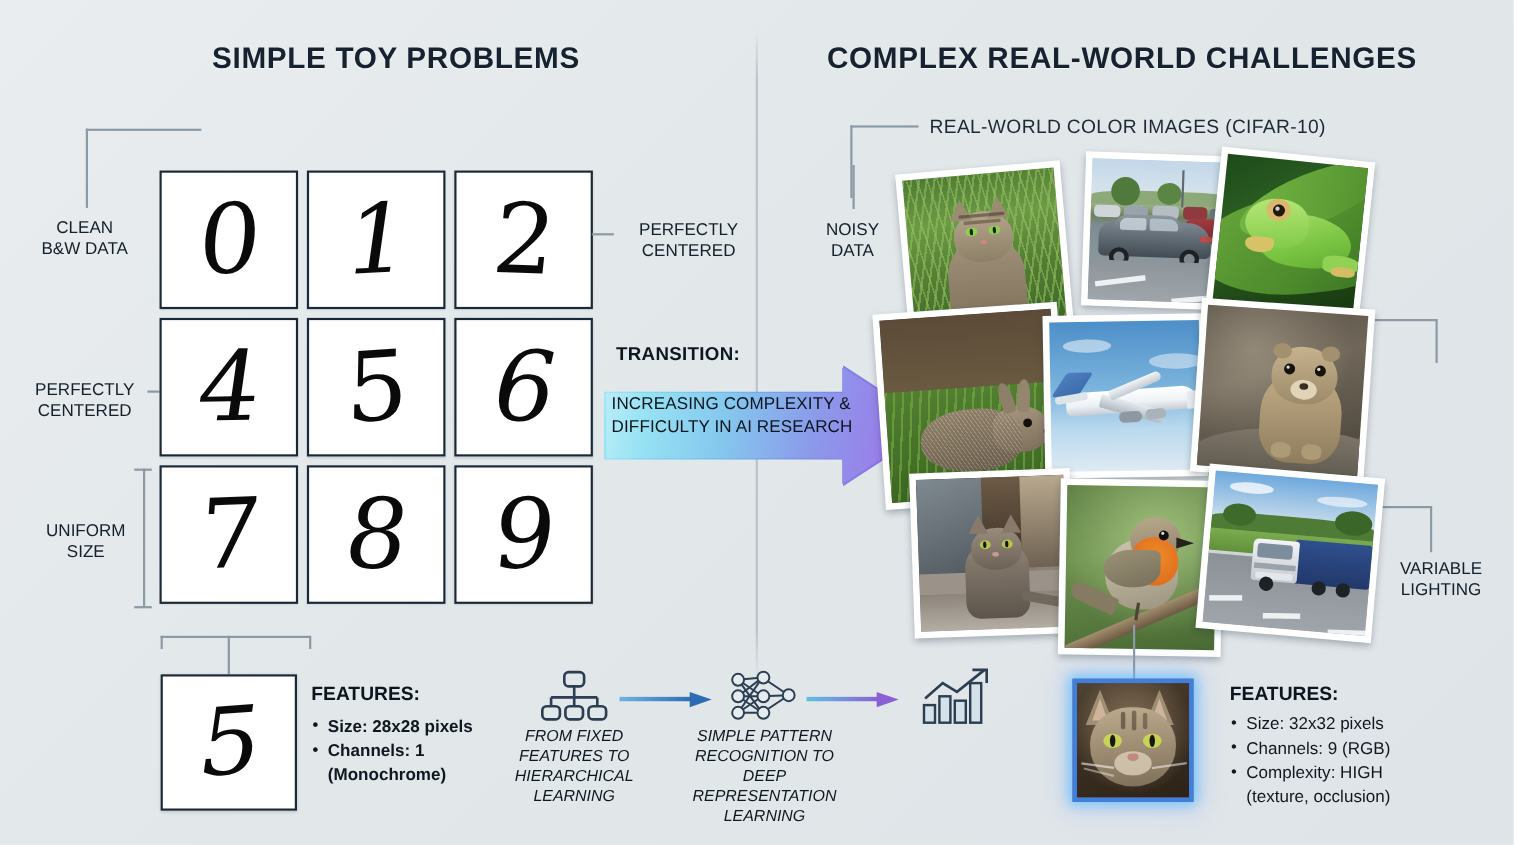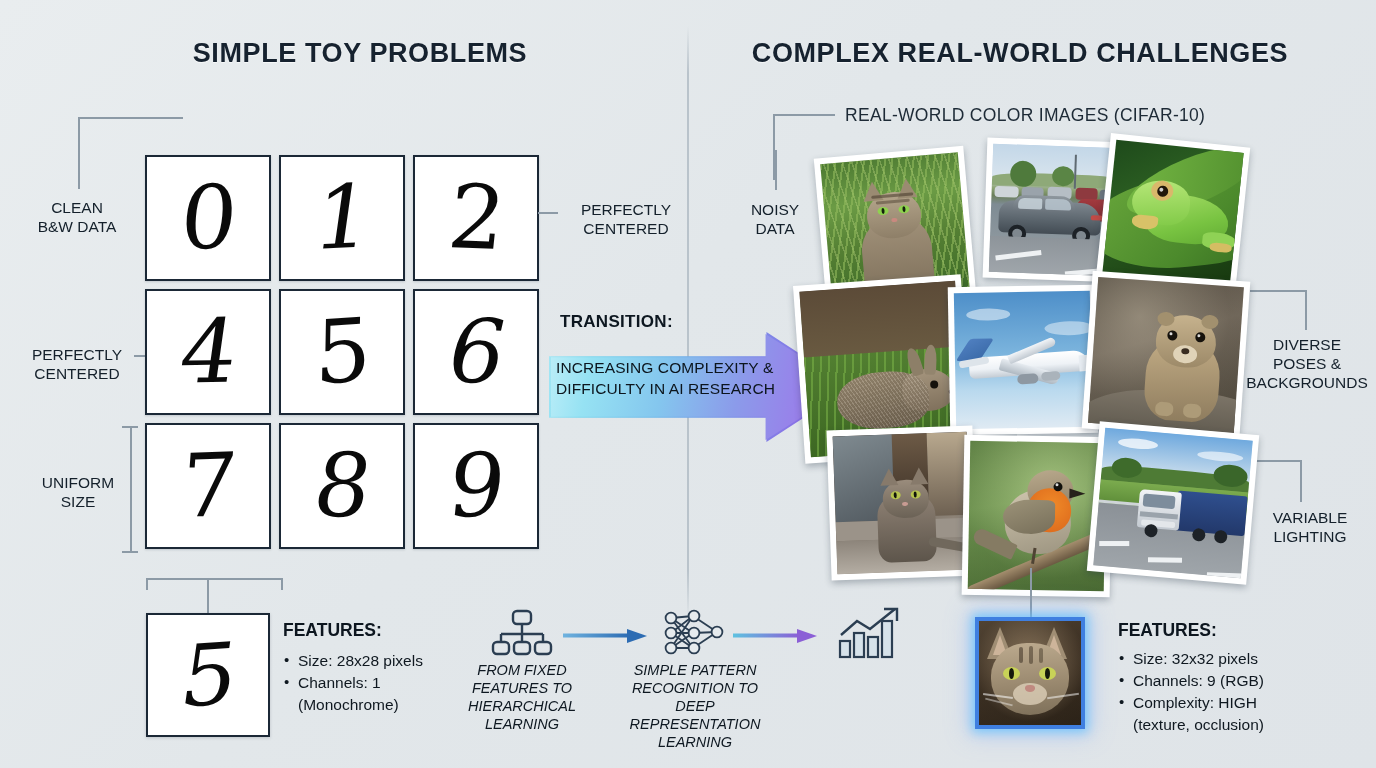--- a/index.html
+++ b/index.html
@@ -210,38 +210,35 @@
   <div class="conn h" style="left:146px; top:578px; width:136px;"></div>
   <div class="conn v" style="left:146px; top:578px; height:12px;"></div>
   <div class="conn v" style="left:281px; top:578px; height:12px;"></div>
   <div class="conn v" style="left:207px; top:578px; height:36px;"></div>
 
   <div id="mnist-sample">
     <span class="digit-glyph">5</span>
   </div>
 
   <div class="features-title" style="left:283px; top:620px;">FEATURES:</div>
-  <ul class="features-list" style="left:283px; top:650px; width:190px;">
+  <ul class="features-list" style="left:283px; top:650px; width:190px;font-weight:bold;">
     <li>Size: 28x28 pixels</li>
     <li>Channels: 1</li>
     <li class="cont">(Monochrome)</li>
   </ul>
 
   <div id="transition-arrow"></div>
   <div id="transition-arrow-inner"></div>
   <div id="transition-heading">TRANSITION:</div>
   <div id="transition-body">INCREASING COMPLEXITY &amp; DIFFICULTY IN AI RESEARCH</div>
 
   <div class="sidelabel" style="left:720px; top:200px; width:110px;">NOISY
 DATA</div>
   <div class="conn v" style="left:775px; top:150px; height:40px;"></div>
 
-  <div class="sidelabel" style="left:1238px; top:335px; width:138px;">DIVERSE
-POSES &amp;
-BACKGROUNDS</div>
   <div class="conn v" style="left:1305px; top:290px; height:40px;"></div>
   <div class="conn h" style="left:1250px; top:290px; width:56px;"></div>
 
   <div class="sidelabel" style="left:1248px; top:508px; width:124px;">VARIABLE
 LIGHTING</div>
   <div class="conn v" style="left:1300px; top:460px; height:42px;"></div>
   <div class="conn h" style="left:1236px; top:460px; width:65px;"></div>
   <div class="conn v" style="left:1236px; top:460px; height:12px;"></div>
 
   <div id="cifar-collage">

